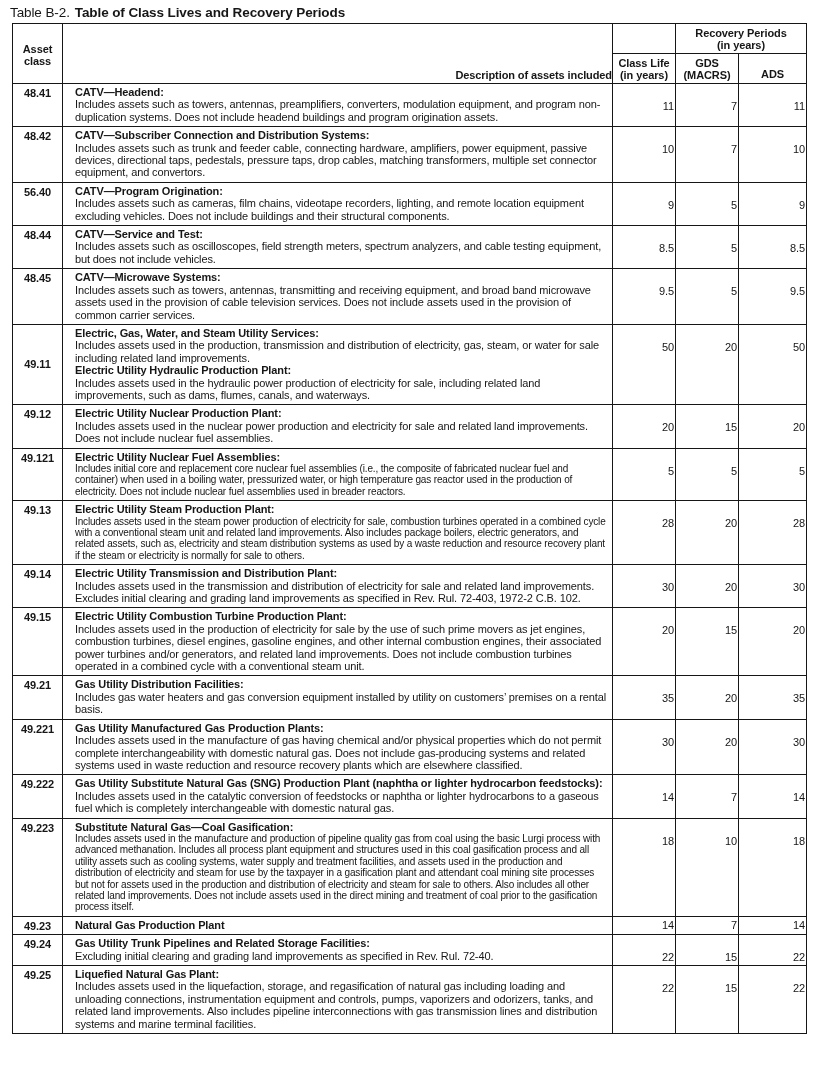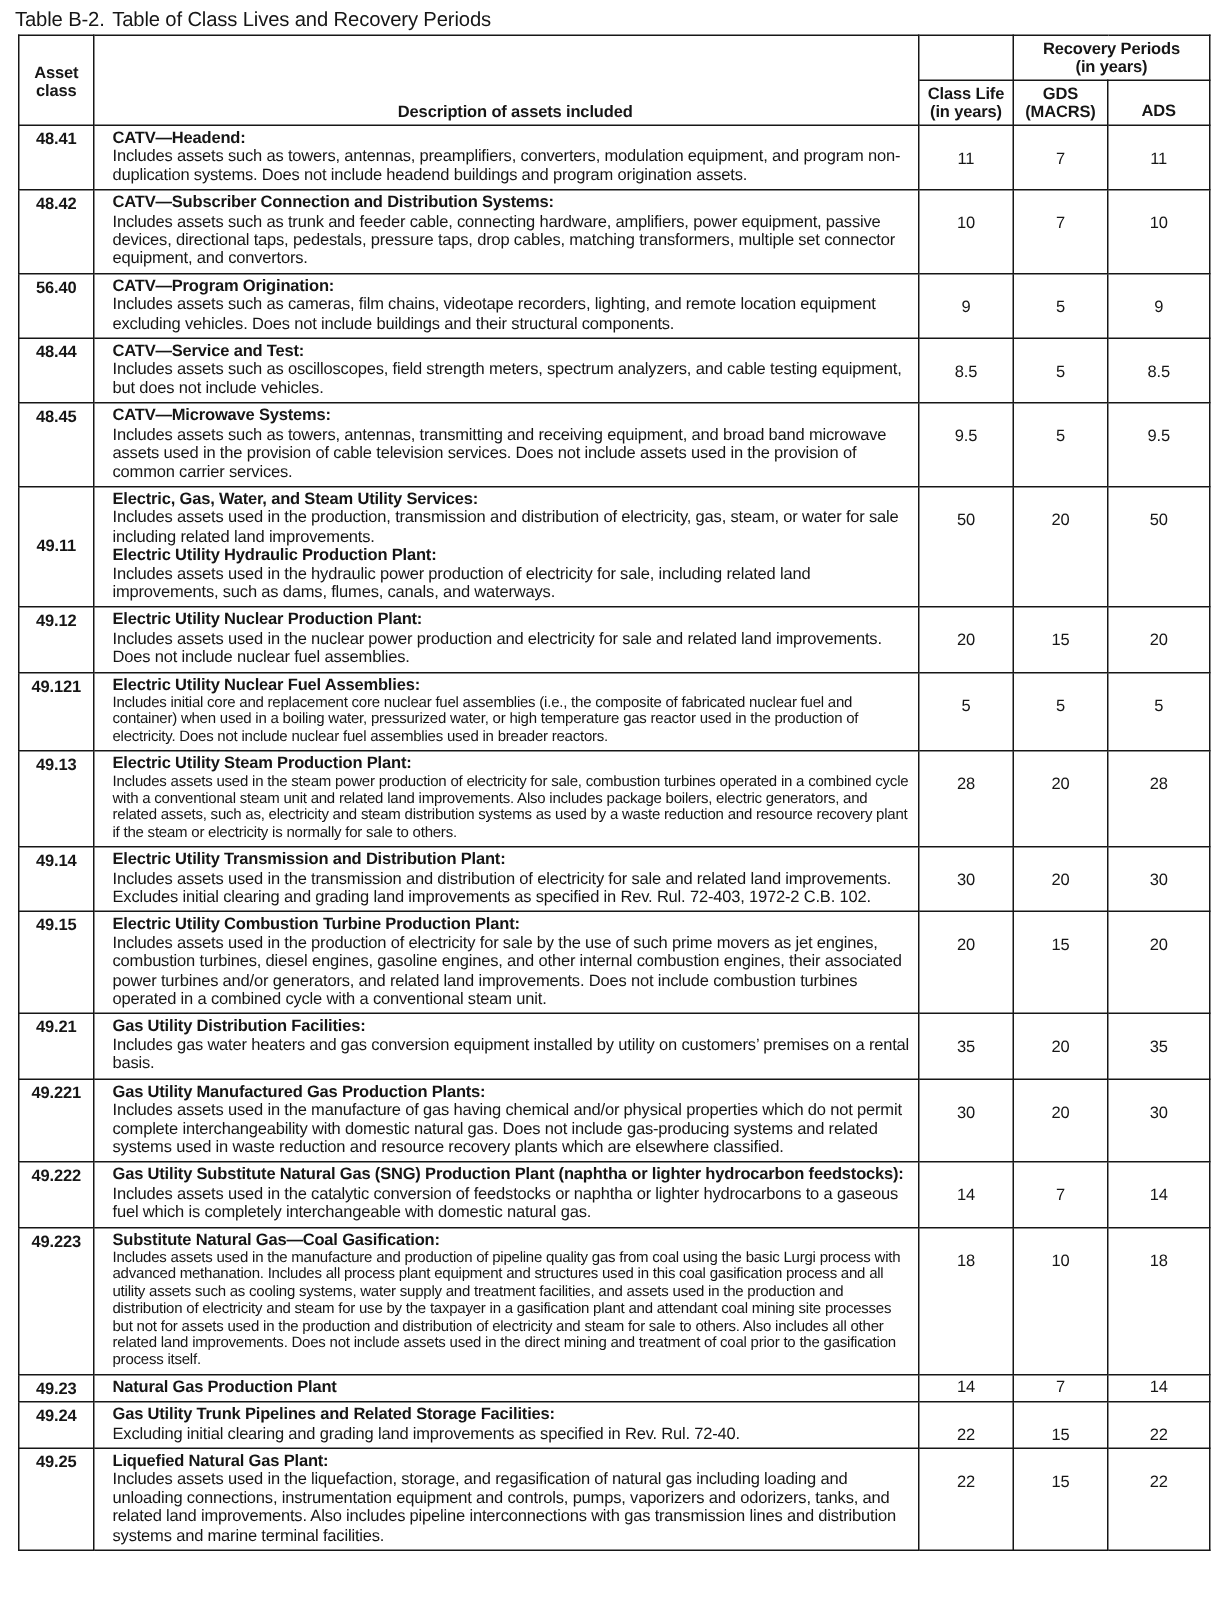--- a/index.html
+++ b/index.html
@@ -7,57 +7,57 @@
     width:814px; height:1074px;
     background:#ffffff; color:#161616;
     font-family:"Liberation Sans","DejaVu Sans",sans-serif;
     position:relative; overflow:hidden;
   }
   .doc-title {
     position:absolute; left:10px; top:5px;
     font-size:13.5px; white-space:nowrap; letter-spacing:-0.1px;
   }
   .t-prefix { font-weight:normal; margin-right:5px; }
-  .t-main   { font-weight:normal; }
+  .t-main   { font-weight:bold; }
 
   table.classlives {
     position:absolute; left:12px; top:23px;
     width:794px; border-collapse:collapse; table-layout:fixed;
   }
   .classlives th, .classlives td {
     border:1px solid #161616; overflow:hidden;
   }
   thead th {
     font-size:11px; line-height:12px; font-weight:bold;
     padding:0; letter-spacing:-0.1px;
   }
   tr.hr1 { height:30px; }
   tr.hr2 { height:30px; }
   .h-asset    { text-align:center; vertical-align:bottom; padding-bottom:16px; }
-  .h-desc     { text-align:center;   vertical-align:bottom; padding:0 0 2px 12px; }
+  .h-desc     { text-align:right;   vertical-align:bottom; padding:0 0 2px 12px; }
   .h-recovery { text-align:center; vertical-align:middle; }
   .h-classlife, .h-gds { text-align:center; vertical-align:bottom; padding-bottom:2px;margin-top:28px; }
   .h-ads      { vertical-align:bottom; padding-bottom:3px; }
 
   tbody td { vertical-align:top; }
   .cell-asset {
     font-weight:bold; font-size:11px; text-align:center;
     padding-top:3px; letter-spacing:-0.1px;
   }
   .cell-asset.middle { vertical-align:middle; padding-top:0; }
   .cell-desc {
     font-size:11px; line-height:12.4px;
     padding:2px 5px 3px 12px; letter-spacing:-0.12px;
   }
   .seg-title { font-weight:bold; }
   tr.condensed .seg-text {
     font-size:10px; line-height:11.4px; letter-spacing:-0.15px;
   }
   .cell-val {
-    font-size:11px; text-align:center; padding-top:16px; letter-spacing:-0.1px;
+    font-size:11px; text-align:right; padding-top:16px; letter-spacing:-0.1px;
   }
   tr.single .cell-val { padding-top:2px; }
 </style>
 </head>
 <body>
 
 <div class="doc-title">
   <span class="t-prefix">Table B-2.</span><span class="t-main">Table of Class Lives and Recovery Periods</span>
 </div>
 

